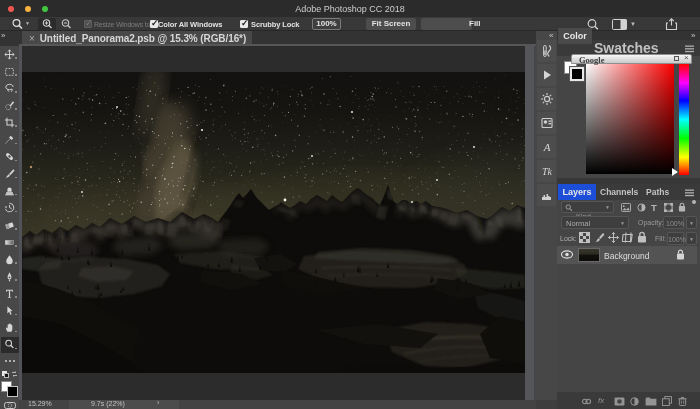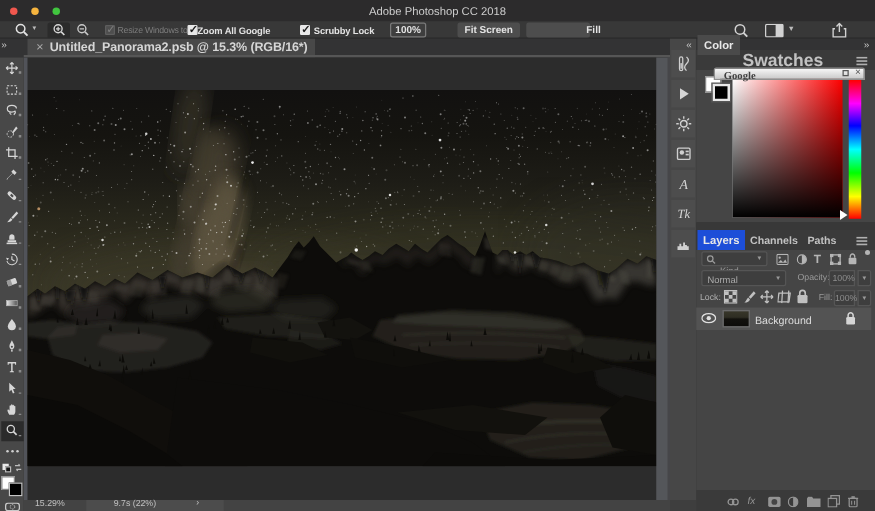--- a/index.html
+++ b/index.html
@@ -33,21 +33,21 @@
     <line x1="3.8" y1="5" x2="7.2" y2="5" stroke="#c9c9c9" stroke-width="1"></line>
     <line x1="8" y1="7.5" x2="10.5" y2="10" stroke="#c9c9c9" stroke-width="1.3"></line>
   </svg>
 <div style="position:absolute;left:84px;top:20px;width:8px;height:8px;background:#4e4e4e;border:1px solid #5e5e5e;border-radius:1px;">
     <span style="position:absolute;left:0px;top:-3px;color:#7e7e7e;font-size:9px;">✓</span>
   </div>
 <div class="abs" style="left:94px;top:20.5px;color:#7d7d7d;font-size:7px;letter-spacing:-0.2px;">Resize Windows to Fit</div>
 <div style="position:absolute;left:150px;top:20px;width:8px;height:8px;background:#e8e8e8;border:1px solid #e8e8e8;border-radius:1px;">
     <span style="position:absolute;left:0px;top:-3px;color:#1a1a1a;font-size:9px;font-weight:bold;">✓</span>
   </div>
-<div class="abs" style="left:158px;top:20px;color:#e3e3e3;font-size:7.5px;font-weight:bold;letter-spacing:-0.1px;">Zoom All Google</div>
+<div class="abs" style="left:158px;top:20px;color:#e3e3e3;font-size:7.5px;font-weight:bold;letter-spacing:-0.1px;">Color All Windows</div>
 <div style="position:absolute;left:240px;top:20px;width:8px;height:8px;background:#e8e8e8;border:1px solid #e8e8e8;border-radius:1px;">
     <span style="position:absolute;left:0px;top:-3px;color:#1a1a1a;font-size:9px;font-weight:bold;">✓</span>
   </div>
 <div class="abs" style="left:251px;top:20px;color:#e3e3e3;font-size:7.5px;font-weight:bold;letter-spacing:-0.1px;">Scrubby Lock</div>
 <div class="abs" style="left:312px;top:18px;width:29px;height:12px;background:#3e3e3e;border:1px solid #7a7a7a;border-radius:2px;color:#e3e3e3;font-size:8px;font-weight:bold;text-align:center;line-height:10px;">100%</div>
 <div class="abs" style="left:366px;top:18px;width:50px;height:12px;background:#4d4d4d;border-radius:2px;color:#e3e3e3;font-size:8px;font-weight:bold;text-align:center;line-height:12px;">Fit Screen</div>
 <div class="abs" style="left:421px;top:18px;width:51px;height:12px;background:#4d4d4d;border-radius:2px;color:#e3e3e3;font-size:8px;font-weight:bold;text-align:center;line-height:12px;padding-left:48px;">Fill Screen</div>
 
 <svg class="abs" style="left:586px;top:18px;" width="14" height="13" viewBox="0 0 14 13">
     <circle cx="6" cy="5.5" r="3.8" fill="none" stroke="#d2d2d2" stroke-width="1.2"></circle>

